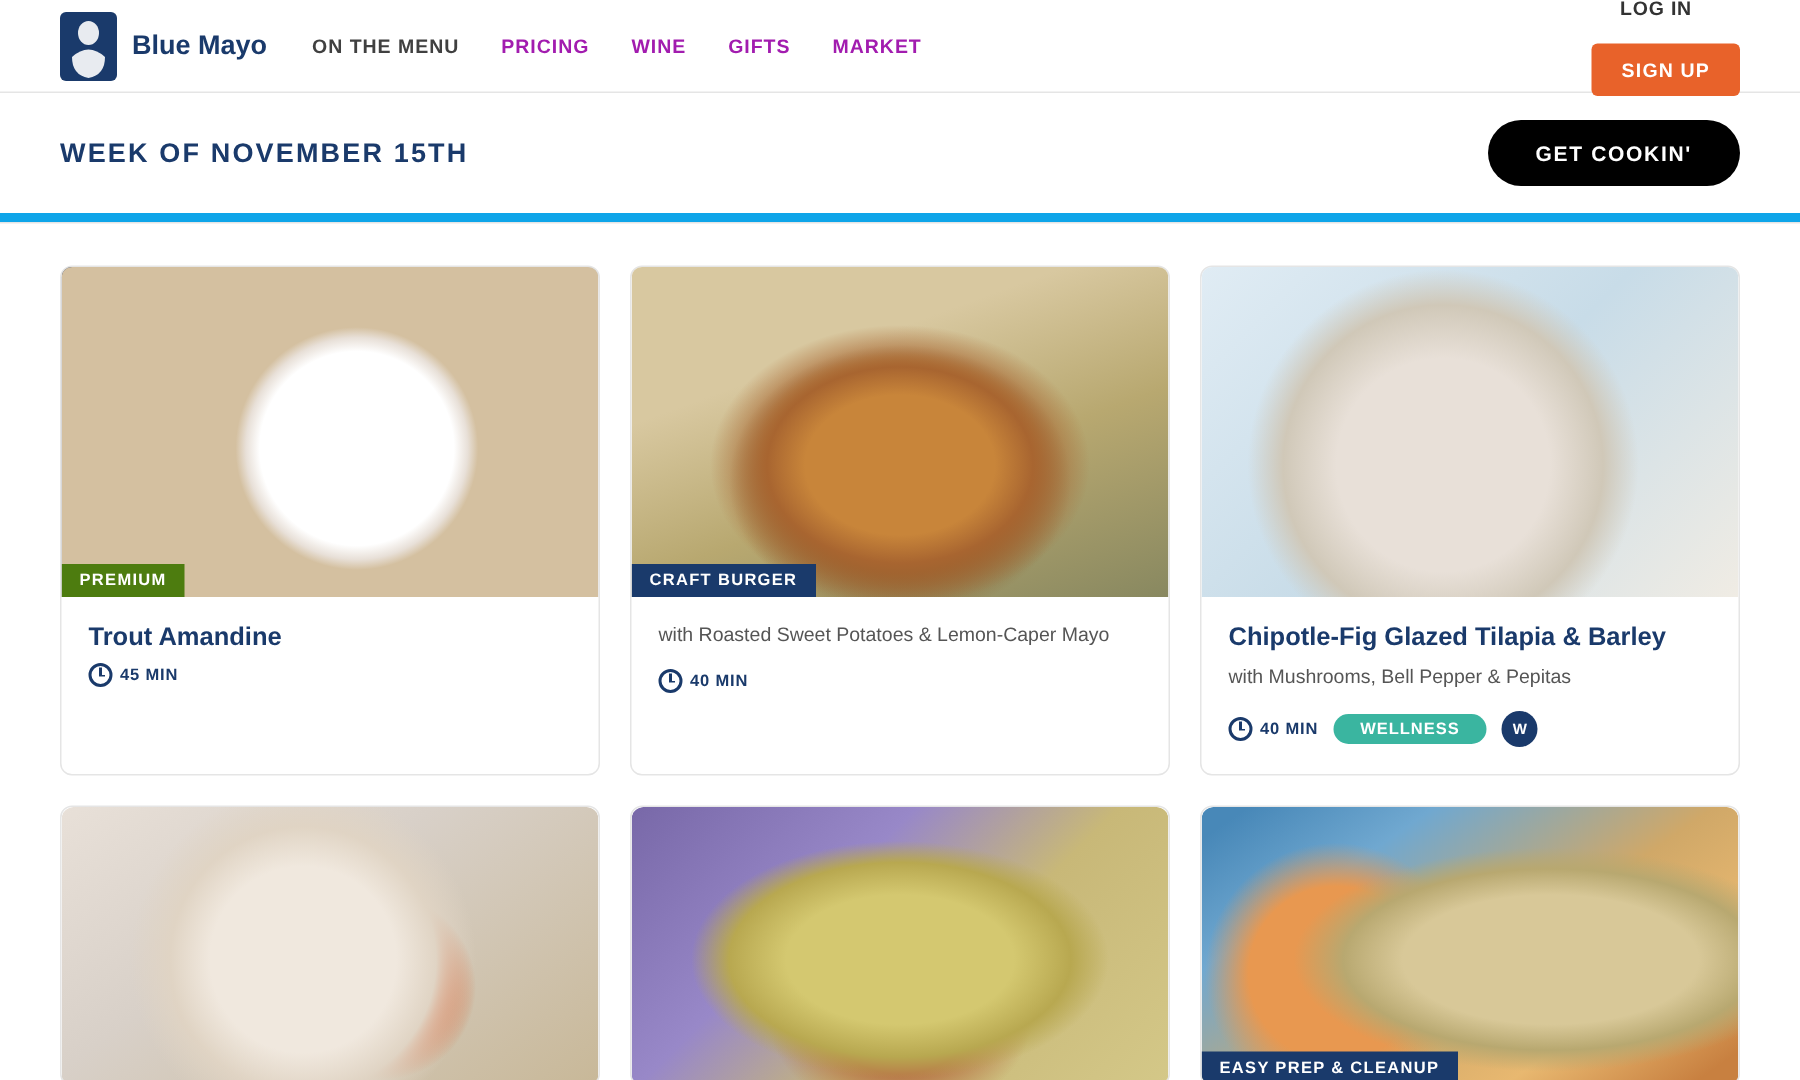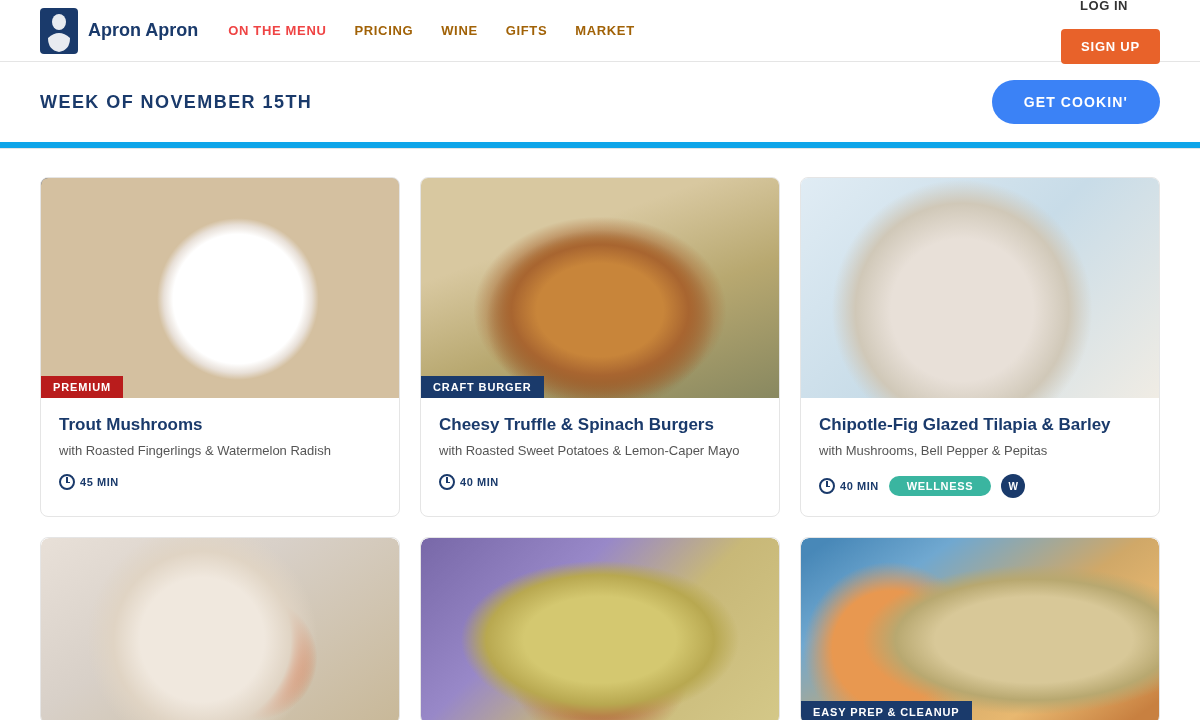--- a/index.html
+++ b/index.html
@@ -33,26 +33,26 @@
     .nav-links {
       display: flex;
       align-items: center;
       gap: 28px;
       flex: 1;
     }
     .nav-link {
       font-size: 13px;
       font-weight: 600;
       letter-spacing: 0.05em;
-      color: #a16207;
+      color: #a21caf;
       text-decoration: none;
       text-transform: uppercase;
       cursor: pointer;
     }
-    .nav-link.active { color: #ef4444; }
+    .nav-link.active { color: #404040; }
     .nav-actions {
       display: flex;
       align-items: center;
       gap: 16px;
       margin-left: auto;
       flex-direction: column;
     }
     .login-link {
       font-size: 13px;
       font-weight: 600;
@@ -84,21 +84,21 @@
       border-bottom: 6px solid #0ea5e9;
     }
     .week-title {
       font-size: 18px;
       font-weight: 700;
       color: #1a3a6b;
       letter-spacing: 0.08em;
       text-transform: uppercase;
     }
     .get-cookin-btn {
-      background: #3b82f6;
+      background: #000000;
       color: #fff;
       font-size: 14px;
       font-weight: 700;
       letter-spacing: 0.08em;
       text-transform: uppercase;
       border: none;
       border-radius: 30px;
       padding: 14px 32px;
       cursor: pointer;
     }
@@ -132,21 +132,21 @@
       position: absolute;
       bottom: 0;
       left: 0;
       padding: 5px 12px;
       font-size: 11px;
       font-weight: 700;
       letter-spacing: 0.08em;
       text-transform: uppercase;
       color: #fff;
     }
-    .badge-premium { background: #b91c1c; margin-top: 18px; }
+    .badge-premium { background: #4d7c0f; margin-top: 18px; }
     .badge-craft { background: #1a3a6b; }
     .badge-easy { background: #1a3a6b; }
 
     .card-body {
       padding: 16px 18px 18px;
     }
     .card-title {
       font-size: 17px;
       font-weight: 700;
       color: #1a3a6b;
@@ -293,21 +293,21 @@
 </head>
 <body>
 
 <nav class="navbar">
   <div class="logo-area">
     <svg class="logo-icon" viewBox="0 0 38 46" fill="none" xmlns="http://www.w3.org/2000/svg">
       <rect width="38" height="46" rx="4" fill="#1a3a6b"></rect>
       <ellipse cx="19" cy="14" rx="7" ry="8" fill="white" opacity="0.9"></ellipse>
       <path d="M8 30 Q19 20 30 30 Q30 42 19 44 Q8 42 8 30Z" fill="white" opacity="0.9"></path>
     </svg>
-    <span class="logo-text">Apron Apron</span>
+    <span class="logo-text">Blue Mayo</span>
   </div>
 
   <div class="nav-links">
     <a class="nav-link active">ON THE MENU</a>
     <a class="nav-link">PRICING</a>
     <a class="nav-link">WINE</a>
     <a class="nav-link">GIFTS</a>
     <a class="nav-link">MARKET</a>
   </div>
 
@@ -325,38 +325,36 @@
 <div class="divider"></div>
 
 <div class="recipe-grid">
 
   <div class="recipe-card">
     <div class="card-image-wrap">
       <div class="food-canvas photo-trout" style="width:100%;height:100%;"></div>
       <span class="card-badge badge-premium">PREMIUM</span>
     </div>
     <div class="card-body">
-      <div class="card-title">Trout Mushrooms</div>
-      <div class="card-subtitle">with Roasted Fingerlings &amp; Watermelon Radish</div>
+      <div class="card-title">Trout Amandine</div>
       <div class="card-meta">
         <div class="time-badge">
           <span class="clock-icon"></span>
           <span>45 MIN</span>
         </div>
       </div>
     </div>
   </div>
 
   <div class="recipe-card">
     <div class="card-image-wrap">
       <div class="food-canvas photo-burger" style="width:100%;height:100%;"></div>
       <span class="card-badge badge-craft">CRAFT BURGER</span>
     </div>
     <div class="card-body">
-      <div class="card-title">Cheesy Truffle &amp; Spinach Burgers</div>
       <div class="card-subtitle">with Roasted Sweet Potatoes &amp; Lemon-Caper Mayo</div>
       <div class="card-meta">
         <div class="time-badge">
           <span class="clock-icon"></span>
           <span>40 MIN</span>
         </div>
       </div>
     </div>
   </div>
 

